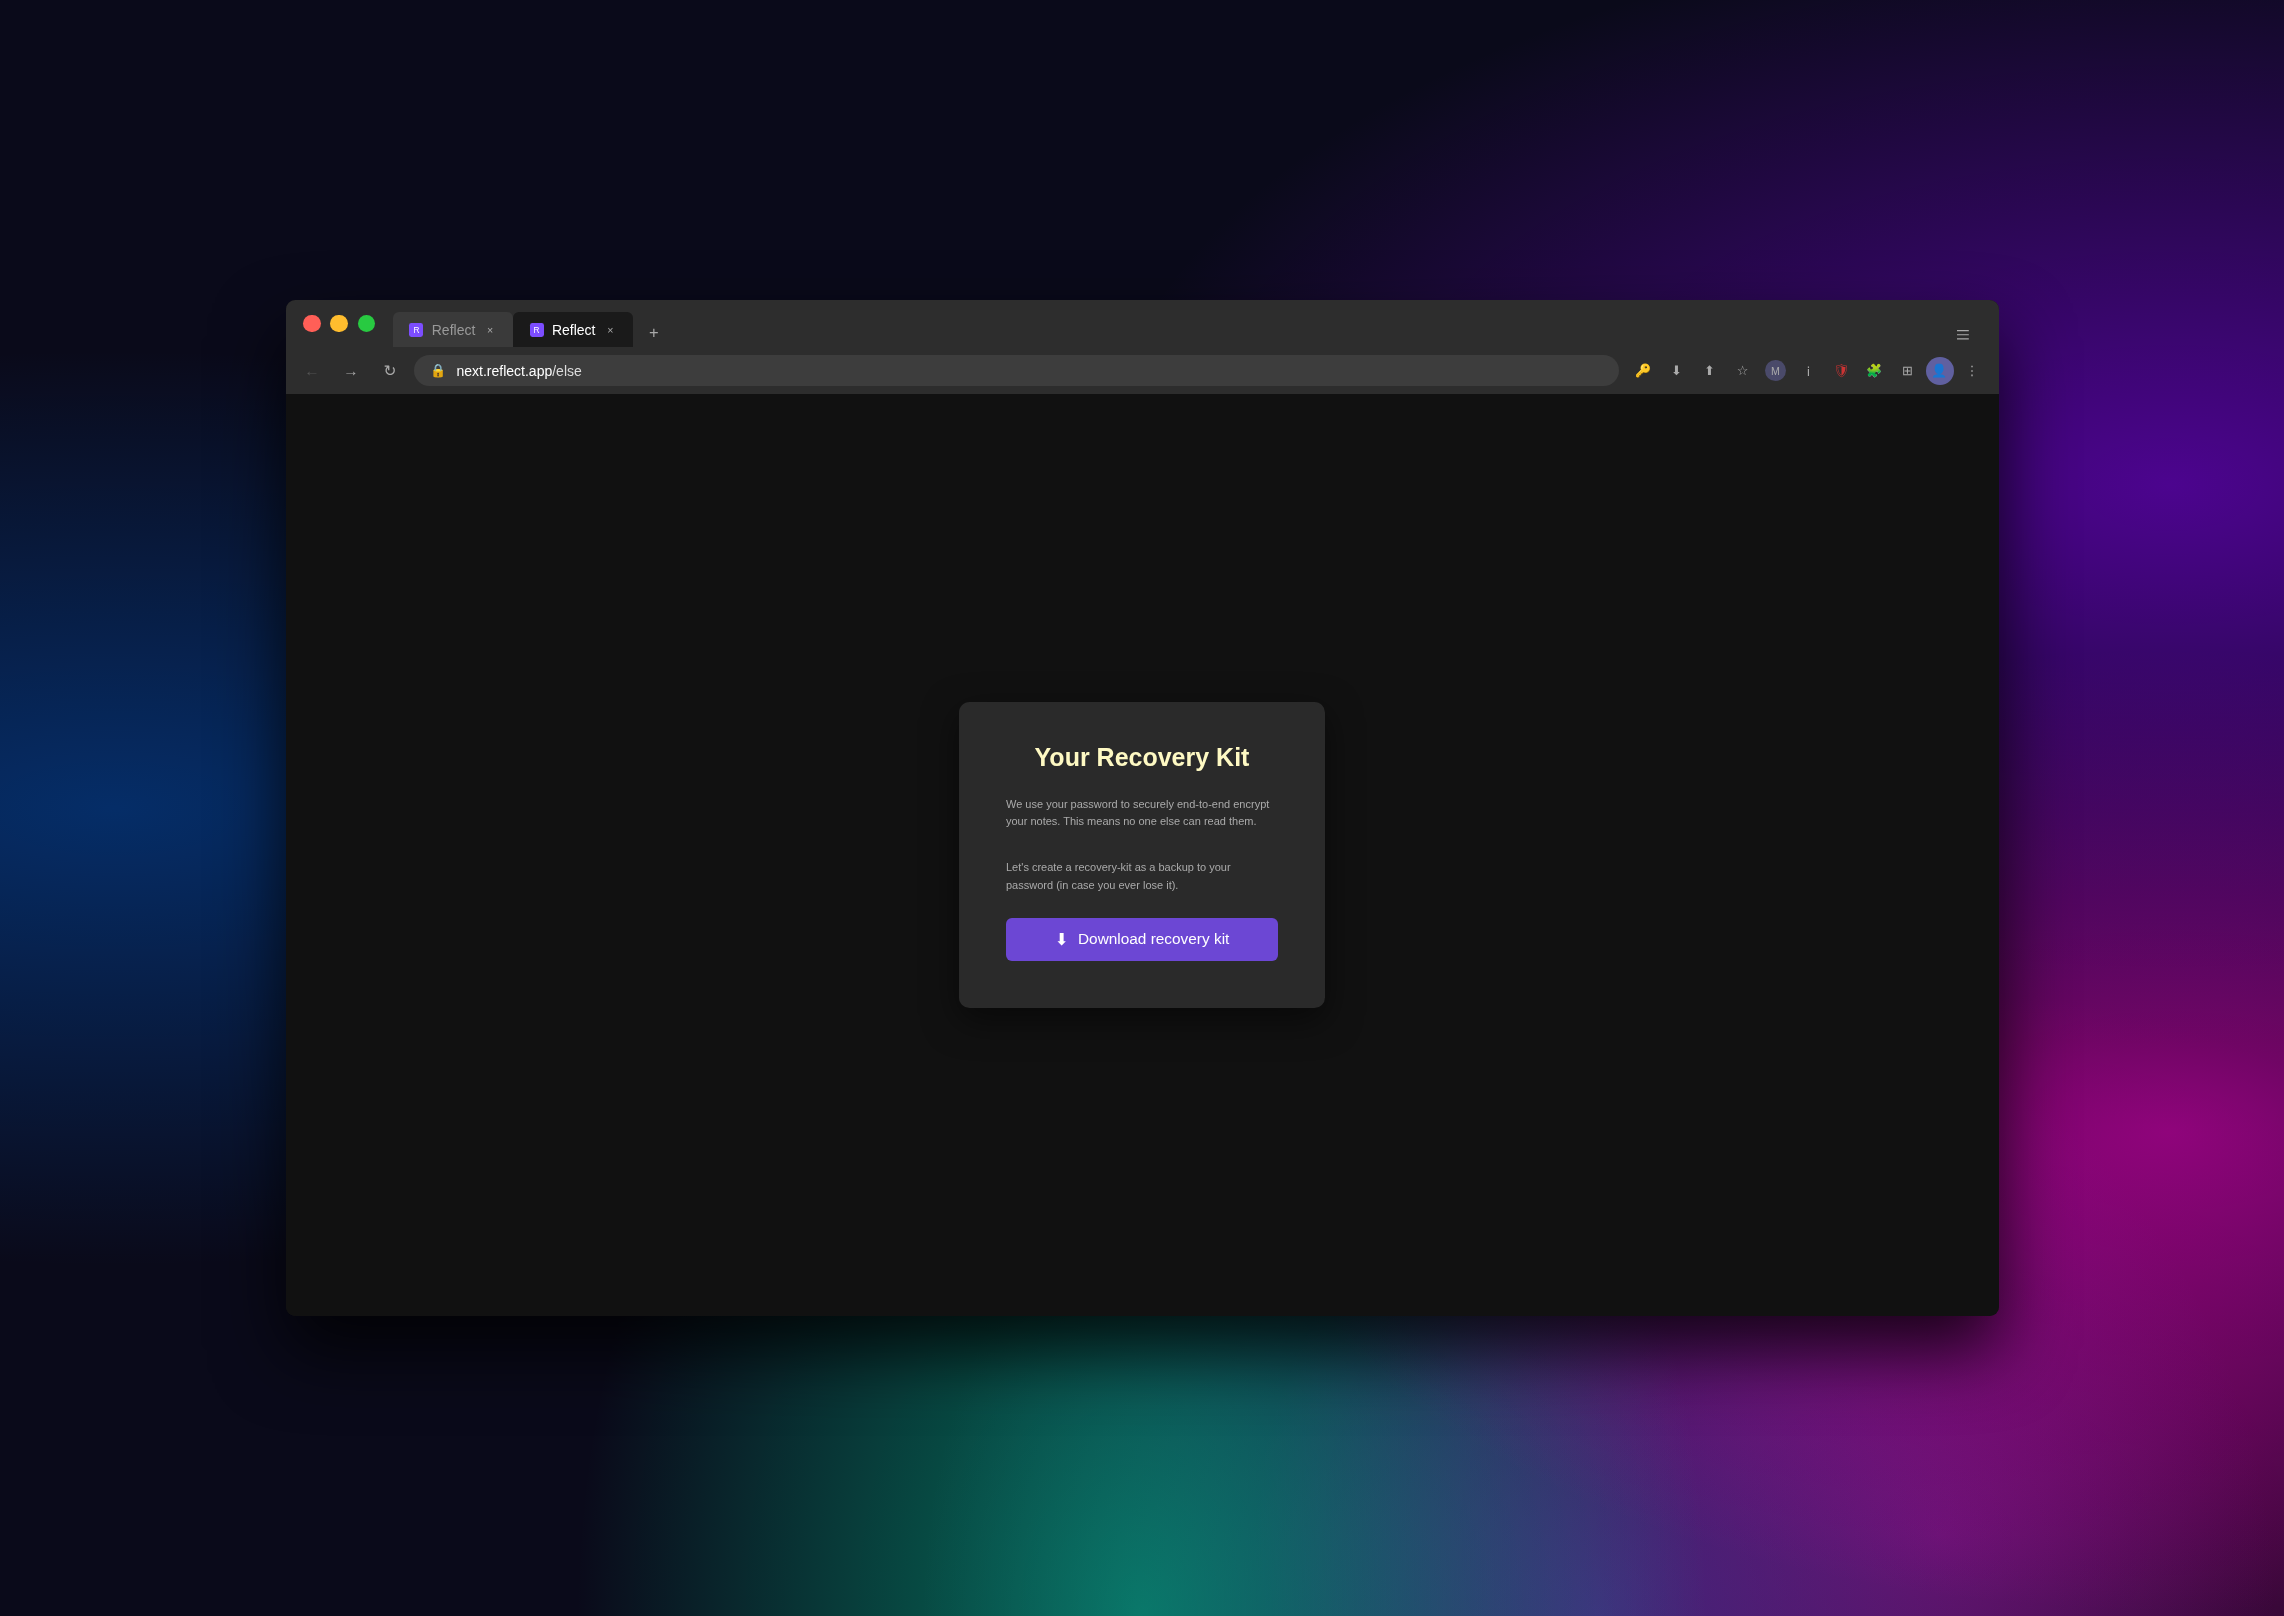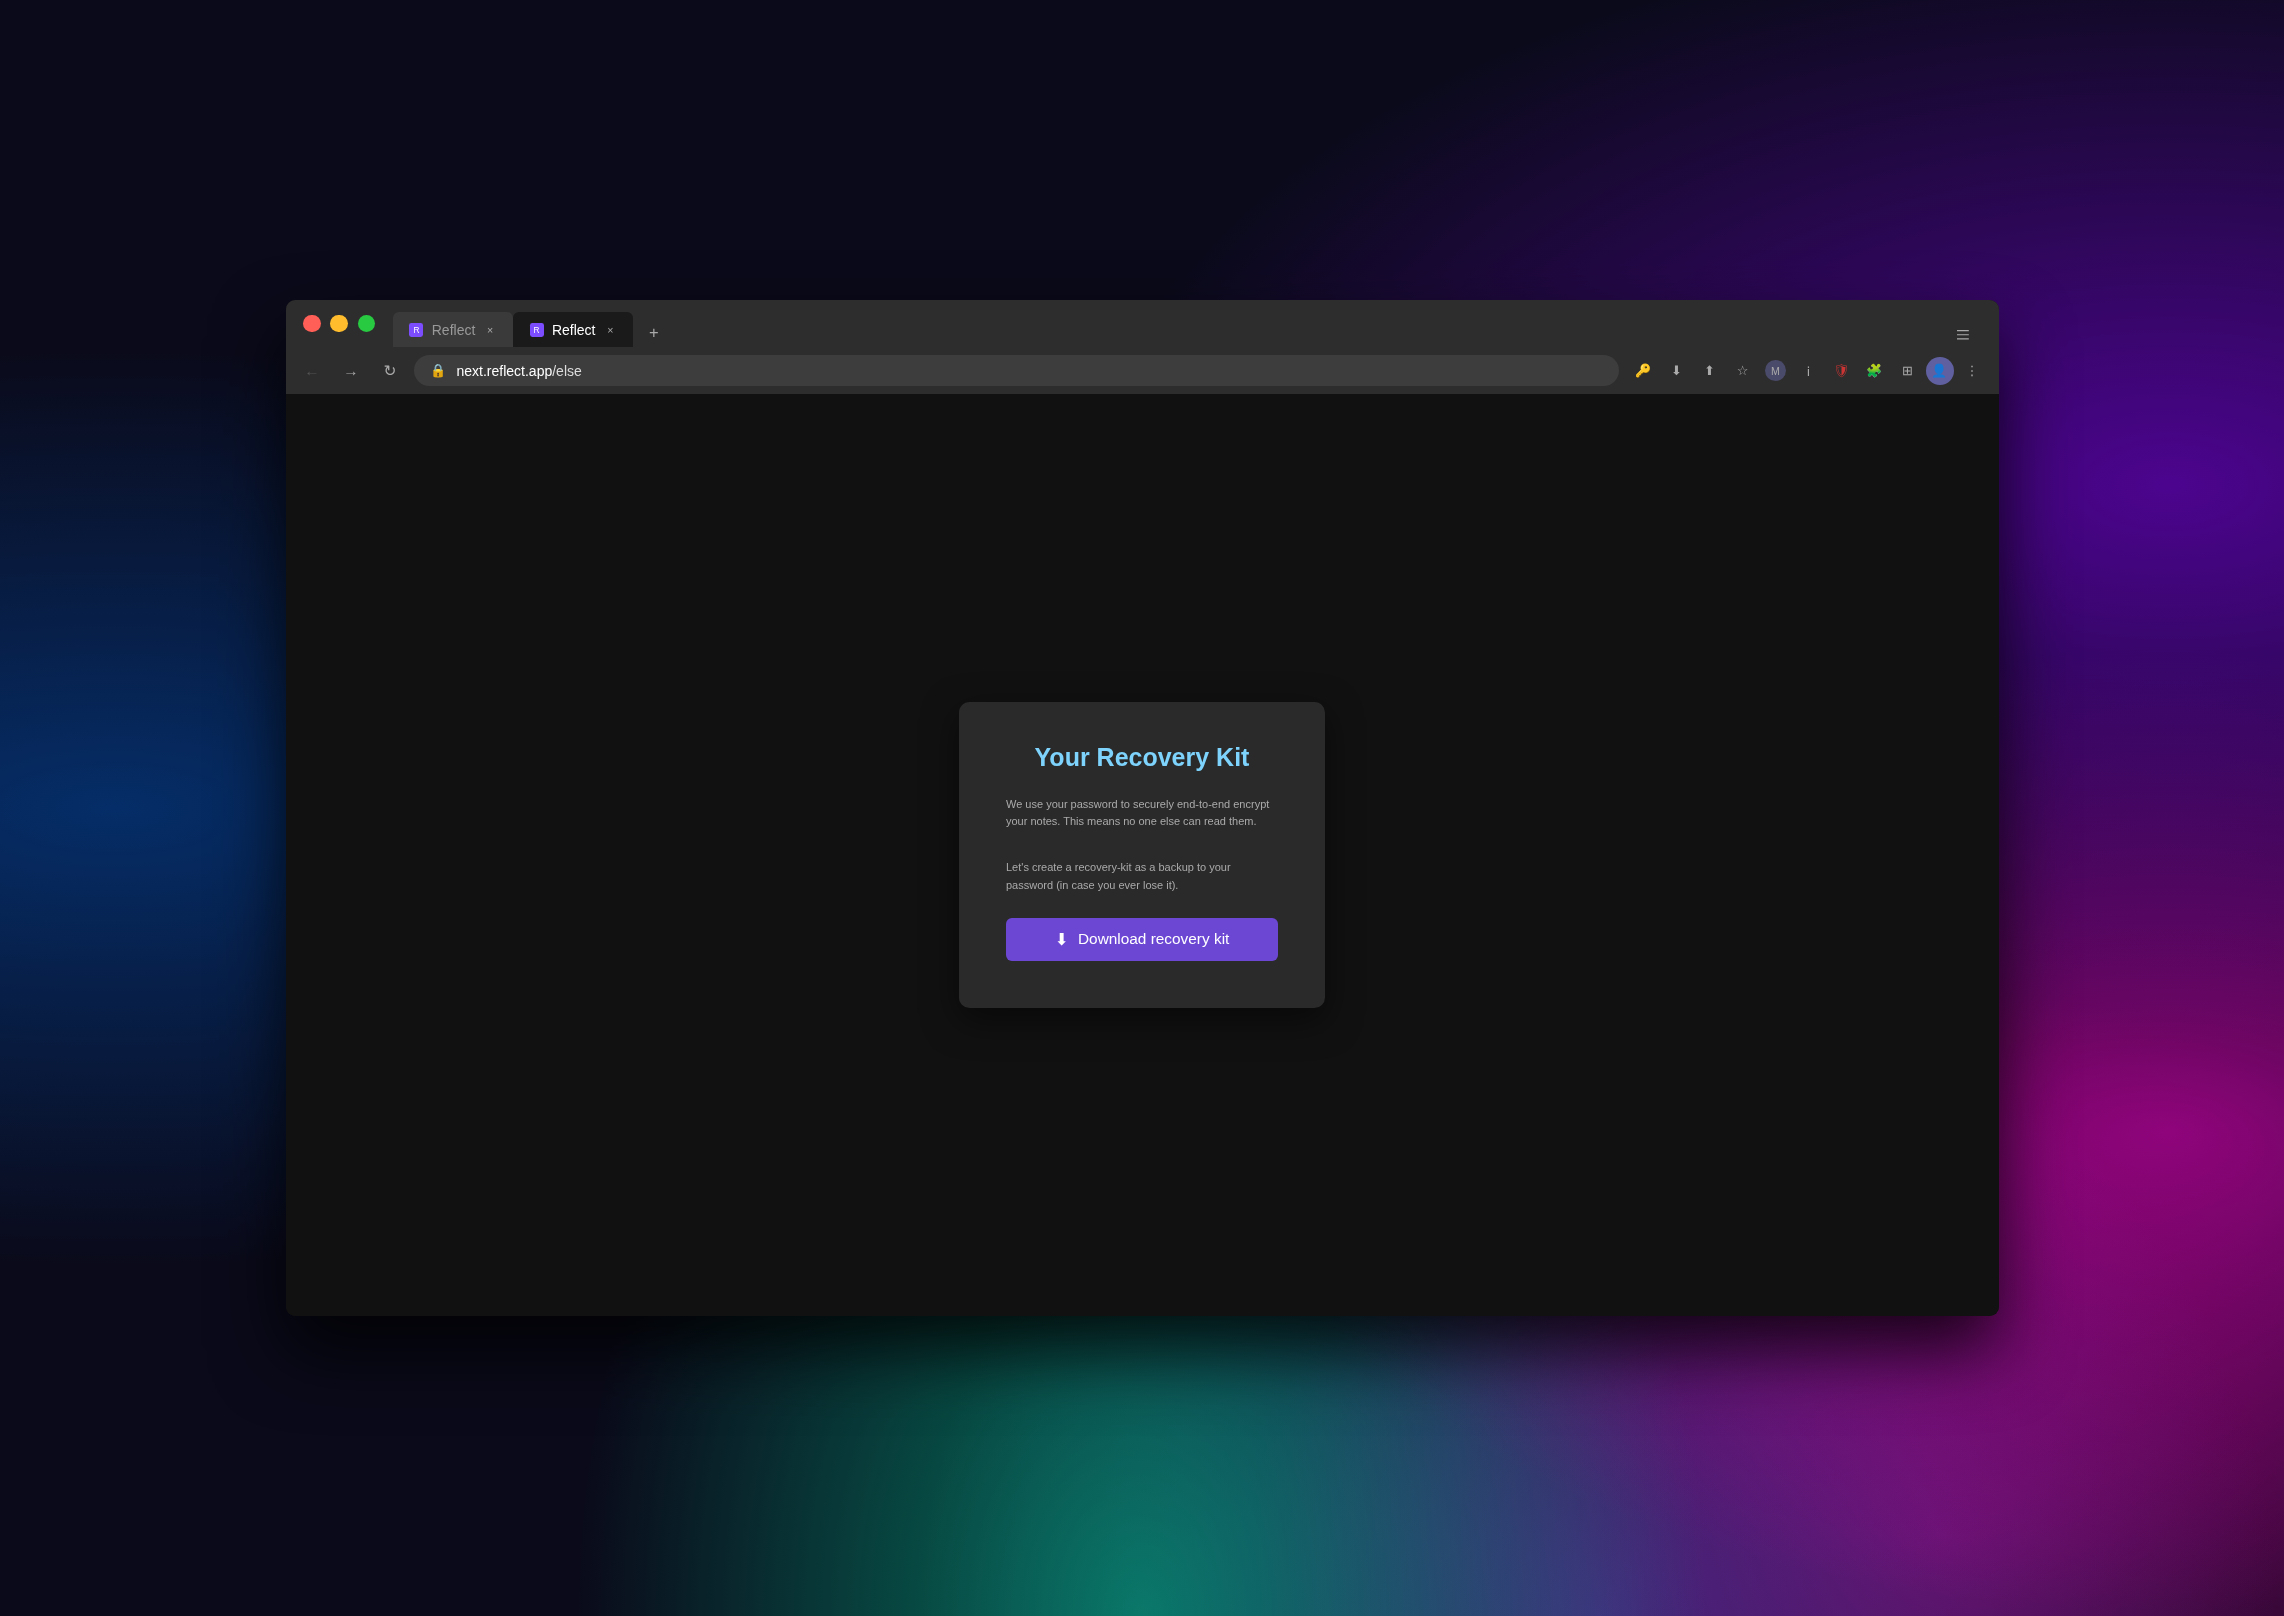--- a/index.html
+++ b/index.html
@@ -260,21 +260,21 @@
       background: #2a2a2a;
       border-radius: 10.6px;
       padding: 41px 47px 47px;
       width: 366px;
       box-shadow: 0 11.8px 35px rgba(0,0,0,0.5);
     }
 
     .card-title {
       font-size: 25px;
       font-weight: 600;
-      color: #7dd3fc;
+      color: #fef9c3;
       text-align: center;
       margin-bottom: 23.6px;
     }
 
     .card-body {
       font-size: 11px;
       color: #aaaaaa;
       line-height: 1.6;
       margin-bottom: 14px;
     }

